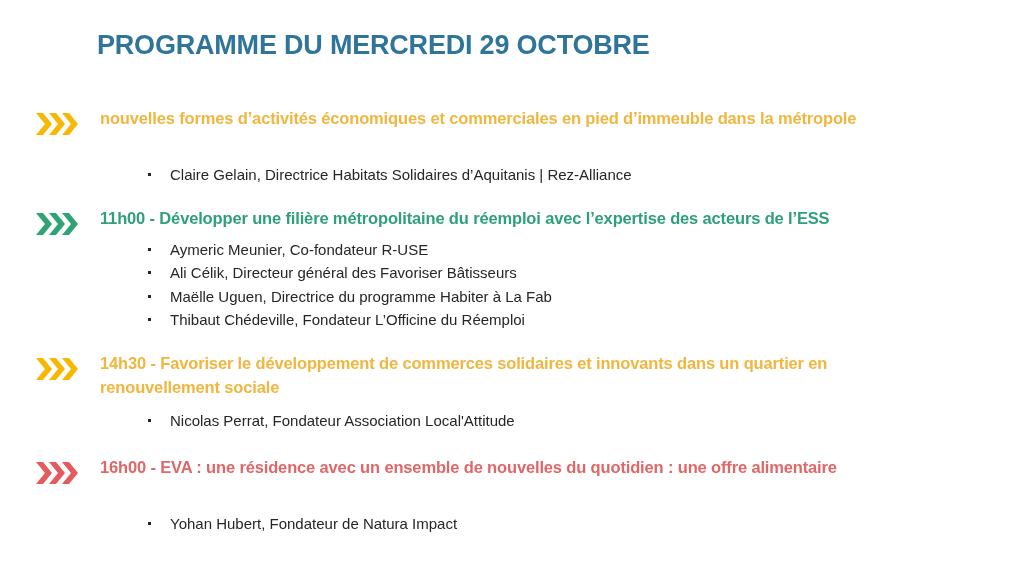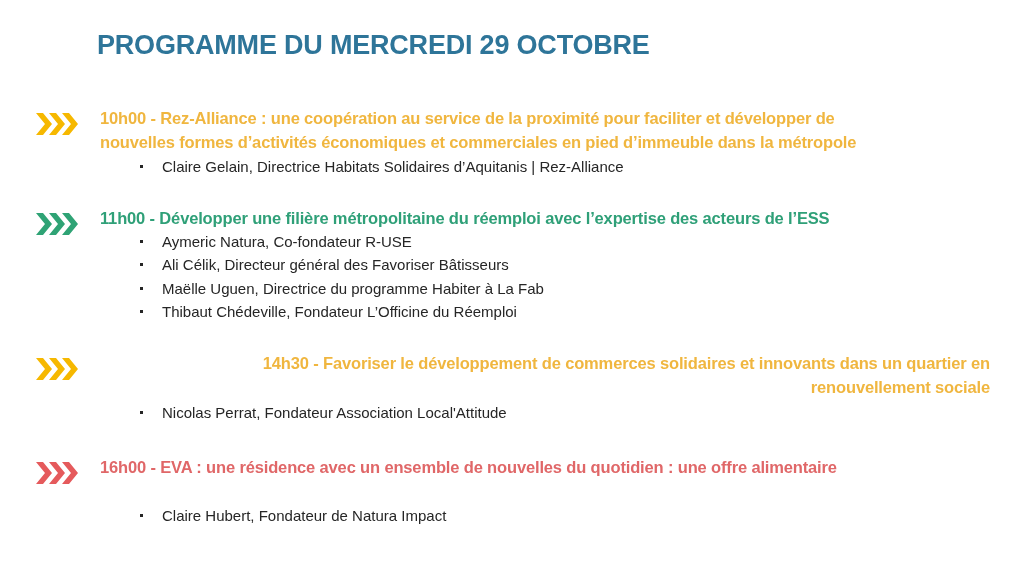--- a/index.html
+++ b/index.html
@@ -13,21 +13,21 @@
       white-space: nowrap;
     }
     .session { position: absolute; left: 0; width: 1024px; }
     .chevrons { position: absolute; left: 36px; width: 44px; height: 24px; }
     .chevrons svg { display: block; }
     .session-title {
       position: absolute; left: 100px; width: 890px;
       font-size: 16.5px; font-weight: bold; line-height: 24px;
       letter-spacing: -0.15px;
     }
-    .speakers { position: absolute; left: 140px; margin: 0; padding: 0; list-style: none; }
+    .speakers { position: absolute; left: 140px; margin: 8px; padding: 0; list-style: none; }
     .speaker {
       position: relative; height: 23.3px; line-height: 23px;
       font-size: 15px; color: #262626; white-space: nowrap; padding-left: 22px;
     }
     .bullet {
       position: absolute; left: 0; top: 10px; width: 3px; height: 3px; background: #262626;
     }
   </style>
 </head>
 <body>
@@ -38,21 +38,20 @@
   <div class="chevrons" style="top:6px;">
     <svg width="44" height="24" viewBox="0 0 44 24" style="color: rgb(246, 184, 0);">
         <g fill="currentColor">
           <polygon points="0,1 7,1 16,12 7,23 0,23 9,12"></polygon>
           <polygon points="13,1 20,1 29,12 20,23 13,23 22,12"></polygon>
           <polygon points="26,1 33,1 42,12 33,23 26,23 35,12"></polygon>
         </g>
       </svg>
   </div>
   <div class="session-title" style="top: 0px; color: rgb(240, 182, 63);">
-    <div>10h00 - Rez-Alliance : une coopération au service de la proximité pour faciliter et développer de</div>
     <div>nouvelles formes d’activités économiques et commerciales en pied d’immeuble dans la métropole</div>
   </div>
   <ul class="speakers" style="top:49px;">
     <li class="speaker"><span class="bullet"></span><span>Claire Gelain, Directrice Habitats Solidaires d’Aquitanis | Rez-Alliance</span></li>
   </ul>
 </div>
 
 <div class="session" style="top:206px;">
   <div class="chevrons" style="top:6px;">
     <svg width="44" height="24" viewBox="0 0 44 24" style="color: rgb(47, 163, 117);">
@@ -60,38 +59,38 @@
           <polygon points="0,1 7,1 16,12 7,23 0,23 9,12"></polygon>
           <polygon points="13,1 20,1 29,12 20,23 13,23 22,12"></polygon>
           <polygon points="26,1 33,1 42,12 33,23 26,23 35,12"></polygon>
         </g>
       </svg>
   </div>
   <div class="session-title" style="top: 0px; color: rgb(47, 160, 120);">
     <div>11h00 - Développer une filière métropolitaine du réemploi avec l’expertise des acteurs de l’ESS</div>
   </div>
   <ul class="speakers" style="top:24px;">
-    <li class="speaker"><span class="bullet"></span><span>Aymeric Natura, Co-fondateur R-USE</span></li>
+    <li class="speaker"><span class="bullet"></span><span>Aymeric Meunier, Co-fondateur R-USE</span></li>
     <li class="speaker"><span class="bullet"></span><span>Ali Célik, Directeur général des Favoriser Bâtisseurs</span></li>
     <li class="speaker"><span class="bullet"></span><span>Maëlle Uguen, Directrice du programme Habiter à La Fab</span></li>
     <li class="speaker"><span class="bullet"></span><span>Thibaut Chédeville, Fondateur L’Officine du Réemploi</span></li>
   </ul>
 </div>
 
 <div class="session" style="top:351px;">
   <div class="chevrons" style="top:6px;">
     <svg width="44" height="24" viewBox="0 0 44 24" style="color: rgb(246, 184, 0);">
         <g fill="currentColor">
           <polygon points="0,1 7,1 16,12 7,23 0,23 9,12"></polygon>
           <polygon points="13,1 20,1 29,12 20,23 13,23 22,12"></polygon>
           <polygon points="26,1 33,1 42,12 33,23 26,23 35,12"></polygon>
         </g>
       </svg>
   </div>
-  <div class="session-title" style="top: 0px; color: rgb(240, 182, 63); text-align: right;">
+  <div class="session-title" style="top: 0px; color: rgb(240, 182, 63);">
     <div>14h30 - Favoriser le développement de commerces solidaires et innovants dans un quartier en</div>
     <div>renouvellement sociale</div>
   </div>
   <ul class="speakers" style="top:50px;">
     <li class="speaker"><span class="bullet"></span><span>Nicolas Perrat, Fondateur Association Local'Attitude</span></li>
   </ul>
 </div>
 
 <div class="session" style="top:455px;">
   <div class="chevrons" style="top:6px;">
@@ -100,15 +99,15 @@
           <polygon points="0,1 7,1 16,12 7,23 0,23 9,12"></polygon>
           <polygon points="13,1 20,1 29,12 20,23 13,23 22,12"></polygon>
           <polygon points="26,1 33,1 42,12 33,23 26,23 35,12"></polygon>
         </g>
       </svg>
   </div>
   <div class="session-title" style="top: 0px; color: rgb(224, 103, 104);">
     <div>16h00 - EVA : une résidence avec un ensemble de nouvelles du quotidien : une offre alimentaire</div>
   </div>
   <ul class="speakers" style="top:49px;">
-    <li class="speaker"><span class="bullet"></span><span>Claire Hubert, Fondateur de Natura Impact</span></li>
+    <li class="speaker"><span class="bullet"></span><span>Yohan Hubert, Fondateur de Natura Impact</span></li>
   </ul>
 </div>
 
 </body></html>

